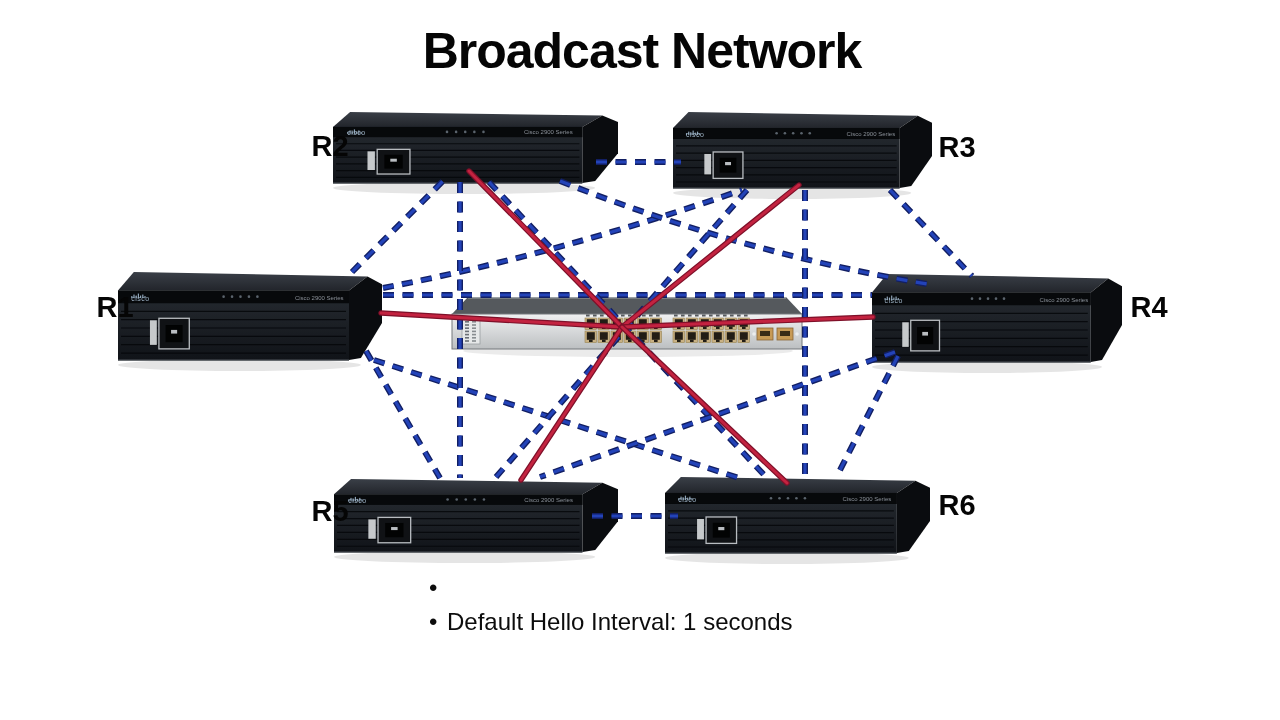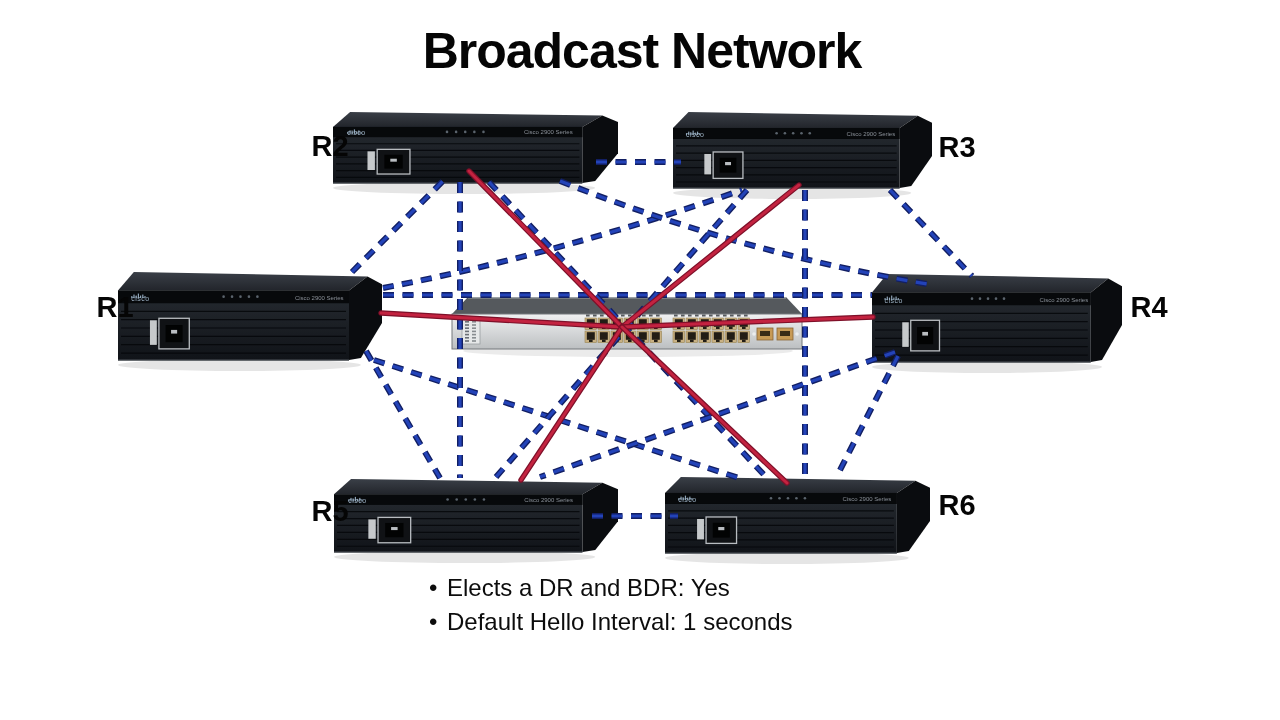--- a/index.html
+++ b/index.html
@@ -446,20 +446,19 @@
         <text x="957" y="157" class="rlabel" text-anchor="middle">R3</text>
         <text x="1149" y="317" class="rlabel" text-anchor="middle">R4</text>
         <text x="330" y="521" class="rlabel" text-anchor="middle">R5</text>
         <text x="957" y="515" class="rlabel" text-anchor="middle">R6</text>
       </g>
     </svg>
 
   <div class="notes">
     <div class="note">
       <span class="bullet">•</span>
-      <span>Elects a DR and BDR: Yes</span>
     </div>
     <div class="note">
       <span class="bullet">•</span>
       <span>Default Hello Interval: 1 seconds</span>
     </div>
   </div>
 </div>
 
 </body></html>

